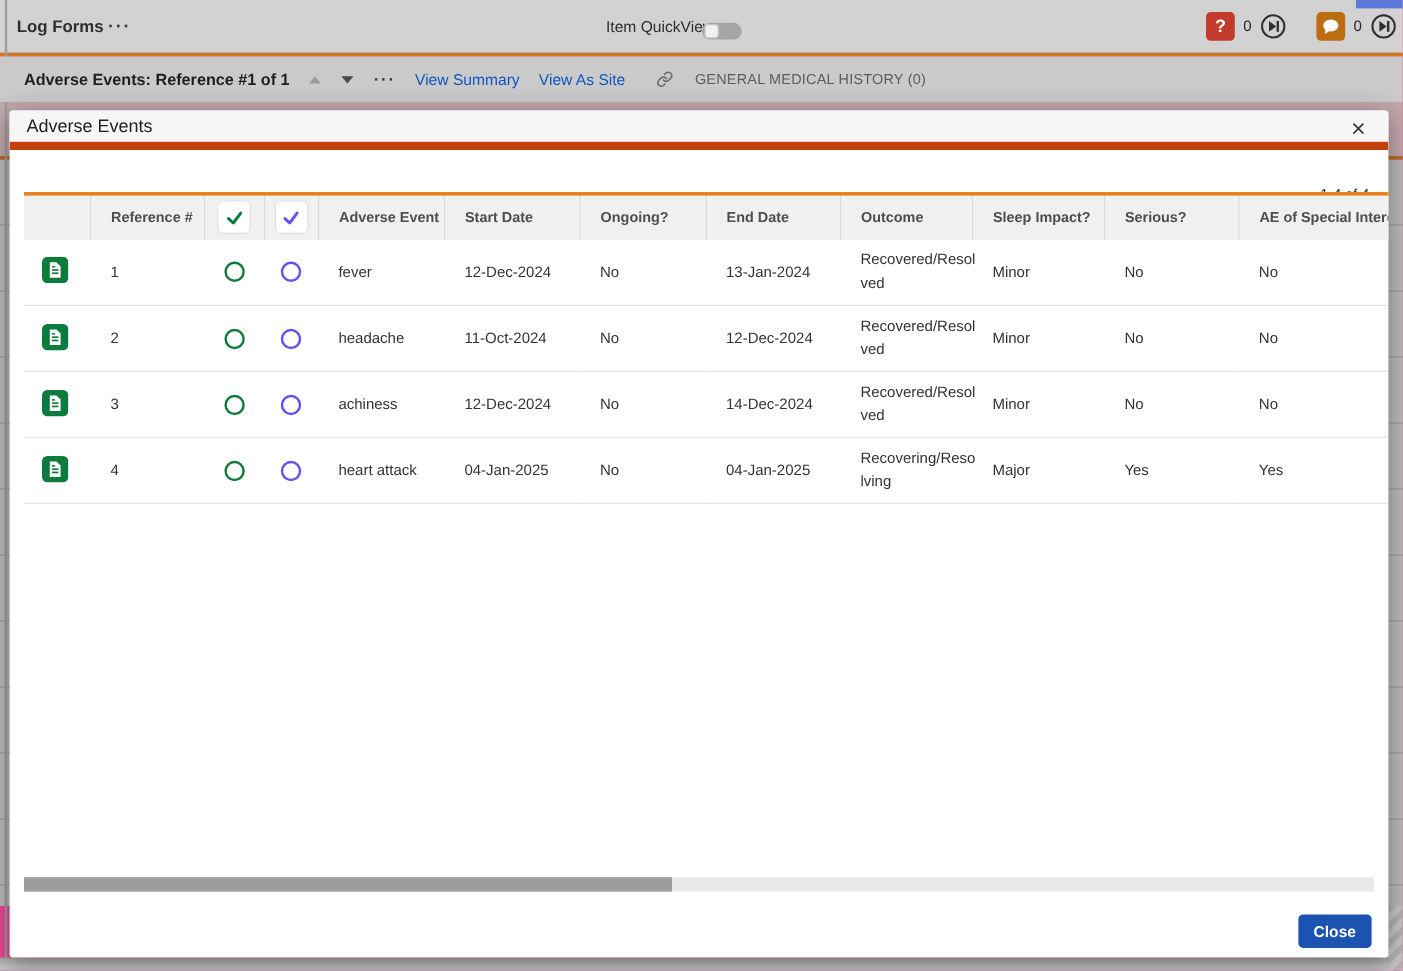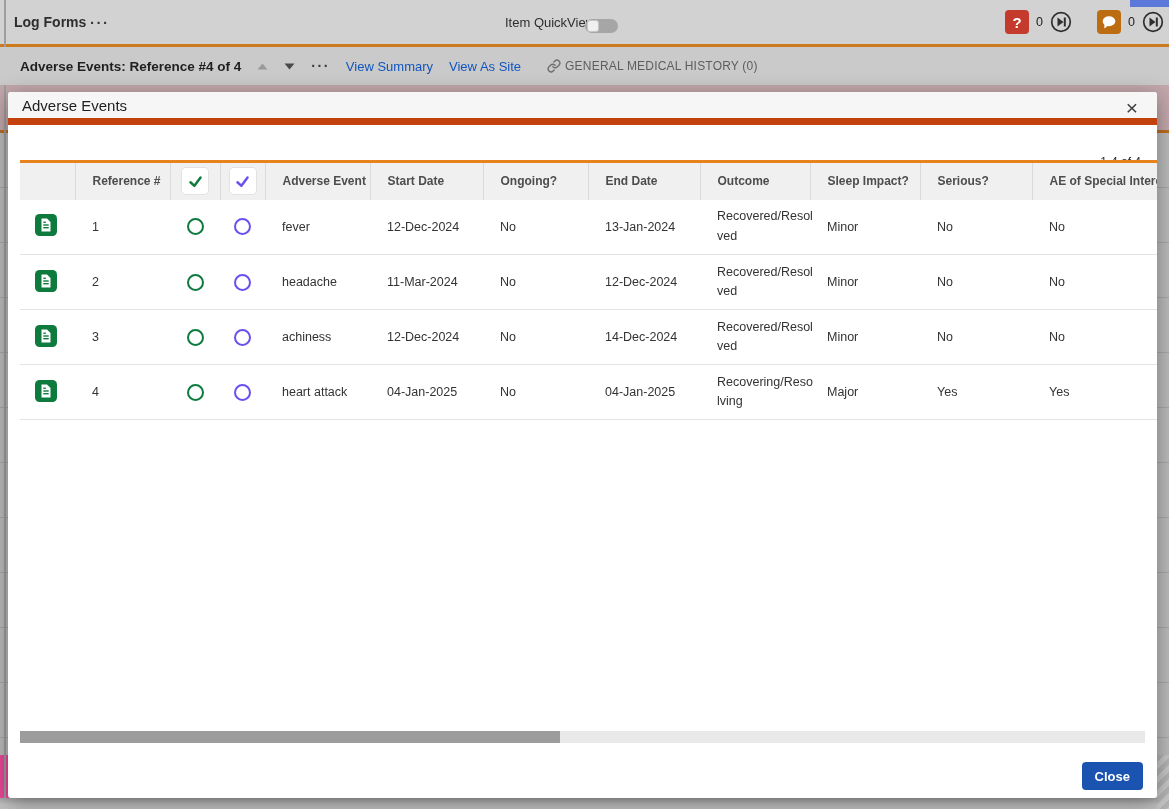--- a/index.html
+++ b/index.html
@@ -35,21 +35,21 @@
   .tr-group { position:absolute; top:0; height:44px; display:flex; align-items:center; gap:7px; }
   .sq-icon  { width:24px; height:24px; border-radius:4px; display:flex; align-items:center; justify-content:center;
               color:#fff; font-weight:bold; font-size:15px; cursor:pointer; }
   .cnt      { font-size:12.5px; color:#222; }
 
   
   .cb-title { margin-left:20px; font-size:13.5px; font-weight:bold; color:#1f1f1f; }
   .caret    { margin-left:16px; cursor:pointer; display:flex; align-items:center; }
   .cb-dots  { margin-left:16px; font-size:14px; font-weight:bold; letter-spacing:1.5px; color:#3a3a3a; cursor:pointer; }
   .cb-link  { margin-left:16px; font-size:13px; color:#1156c0; cursor:pointer; }
-  .chain-group { margin-left:26px; display:flex; align-items:center; gap:4px; cursor:pointer;text-align:center; }
+  .chain-group { margin-left:26px; display:flex; align-items:center; gap:18px; cursor:pointer;text-align:center; }
   .chain-label { font-size:12px; color:#5d5d5d; letter-spacing:0.2px; }
 
   
   .modal { position:absolute; left:8px; top:92px; width:1149px; height:706px; background:#fff;
            border-radius:3px; box-shadow:0 5px 22px rgba(0,0,0,0.38); }
   .modal-header { position:absolute; left:0; top:0; width:100%; height:33px; background:#f6f6f6;
            border-bottom:7px solid #c2410c; border-radius:3px 3px 0 0; display:flex; align-items:center; }
   .modal-title { margin-left:14px; font-size:15px; color:#1f1f1f; }
   .modal-x { position:absolute; right:12px; top:2px; font-size:21px; color:#3c3c3c; cursor:pointer;
            width:26px; height:28px; display:flex; align-items:center; justify-content:center; }
@@ -123,21 +123,21 @@
     <span style="display:flex;cursor:pointer;">
       <svg width="22" height="22" viewBox="0 0 22 22">
         <circle cx="11" cy="11" r="9.3" fill="none" stroke="#2f2f2f" stroke-width="1.7"></circle>
         <polygon points="7.5,6.5 13.5,11 7.5,15.5" fill="#2f2f2f"></polygon>
         <rect x="13.8" y="6.5" width="2" height="9" fill="#2f2f2f"></rect>
       </svg>
     </span>
   </div>
 
   <div class="crumb-bar">
-    <span class="cb-title">Adverse Events: Reference #4 of 4</span>
+    <span class="cb-title">Adverse Events: Reference #1 of 1</span>
     <span class="caret">
       <svg width="11" height="7" viewBox="0 0 11 7">
           <polygon points="5.5,0.5 10.5,6.5 0.5,6.5" fill="#9a9a9a"></polygon>
         </svg>
     </span>
     <span class="caret">
       <svg width="11" height="7" viewBox="0 0 11 7">
           <polygon points="0.5,0.5 10.5,0.5 5.5,6.5" fill="#4a4a4a"></polygon>
         </svg>
     </span>
@@ -241,21 +241,21 @@
                     <rect x="8.3" y="7.6" width="2.6" height="1.3" fill="#0e7b3e"></rect>
                     <rect x="8.3" y="10.3" width="5.4" height="1.4" fill="#0e7b3e"></rect>
                     <rect x="8.3" y="13" width="5.4" height="1.4" fill="#0e7b3e"></rect>
                   </svg>
               </span>
             </td>
             <td>2</td>
             <td class="center"><span class="radio green"></span></td>
             <td class="center"><span class="radio purple"></span></td>
             <td>headache</td>
-            <td>11-Mar-2024</td>
+            <td>11-Oct-2024</td>
             <td>No</td>
             <td>12-Dec-2024</td>
             <td class="wrap2">Recovered/Resol
 ved</td>
             <td>Minor</td>
             <td>No</td>
             <td>No</td>
           </tr>
           <tr>
             <td class="icon-cell">

